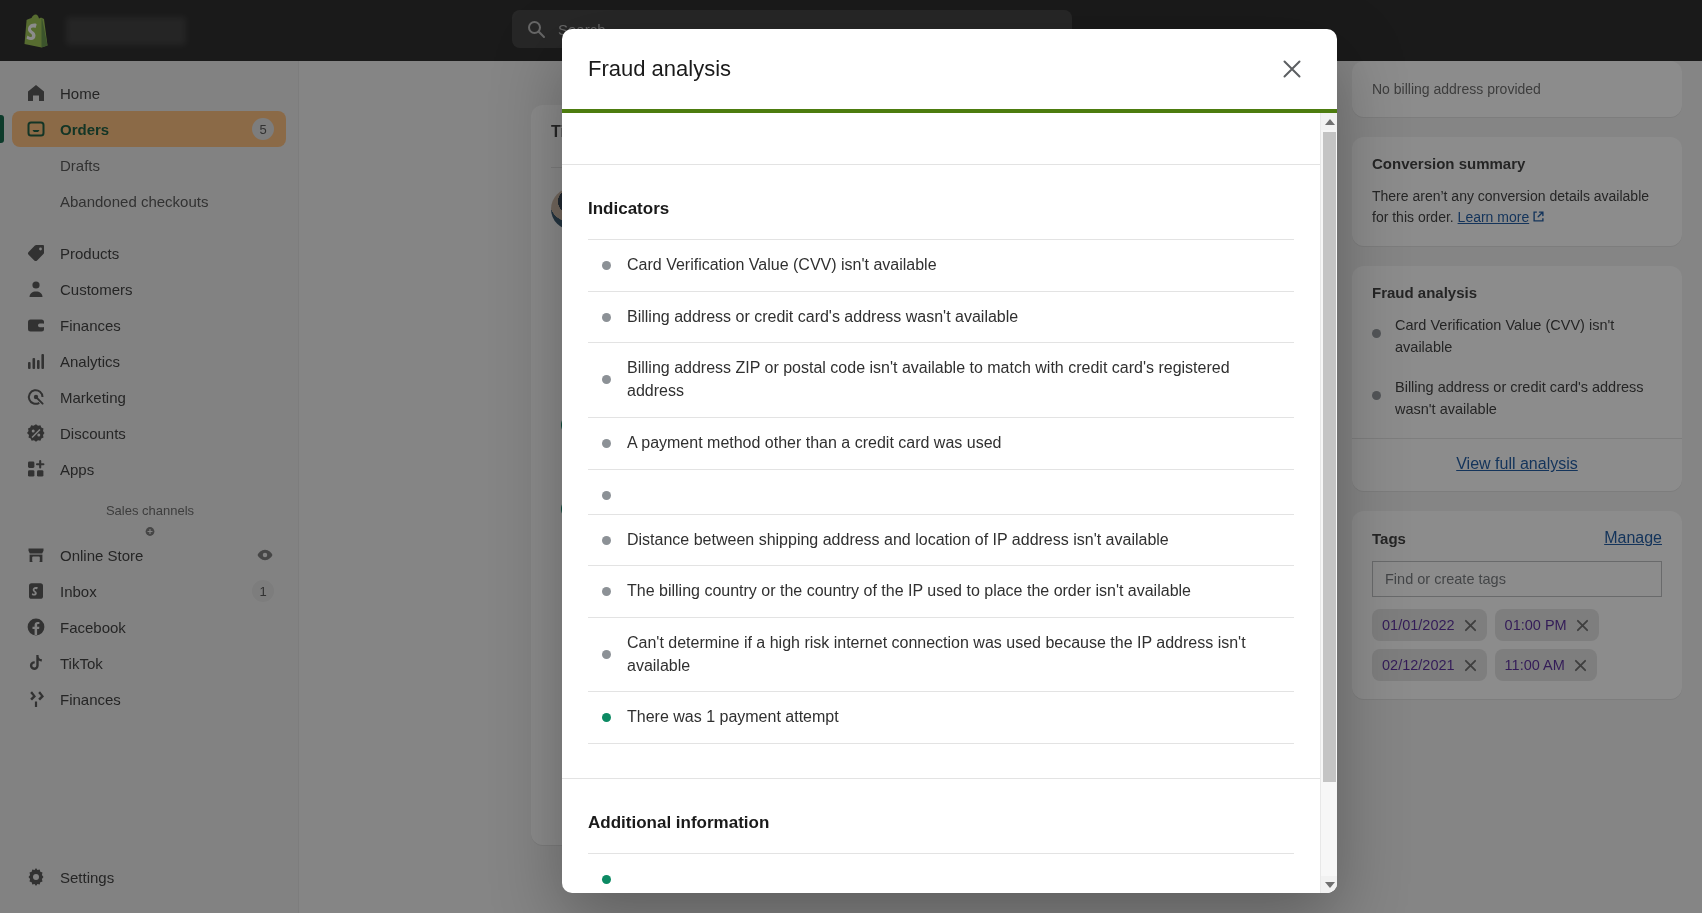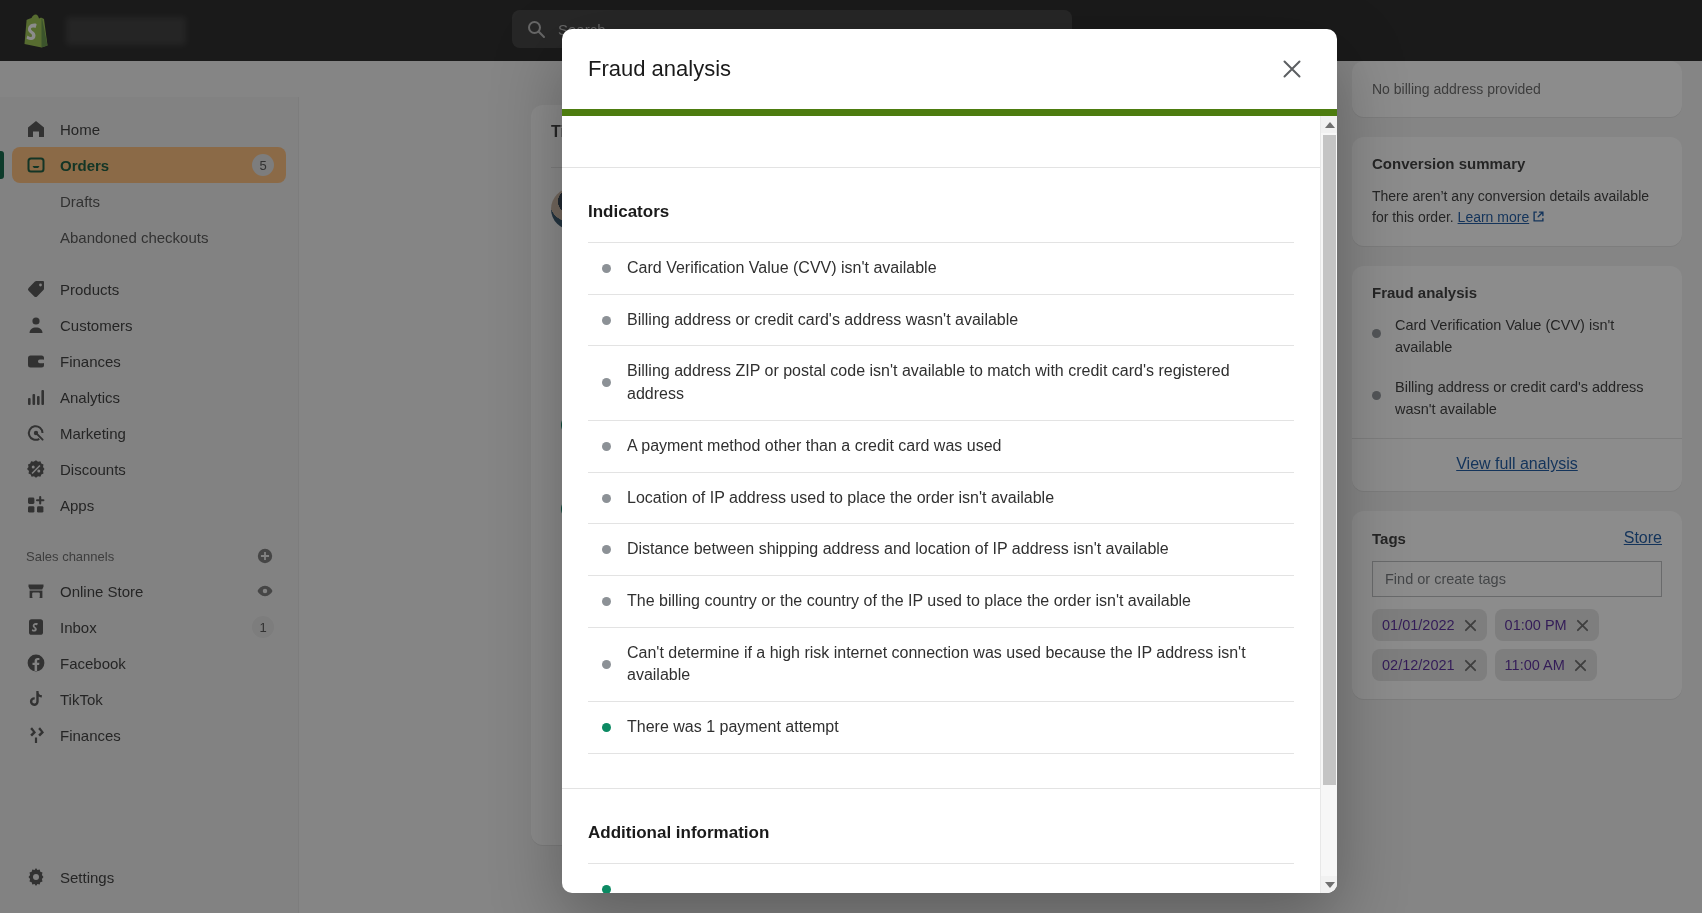--- a/index.html
+++ b/index.html
@@ -51,21 +51,21 @@
     font-family: "Liberation Sans", sans-serif;
   }
   #search-input::placeholder { color: #b5b5b5; }
 
   
   #sidebar {
     position: absolute; top: 61px; left: 0; bottom: 0; width: 299px;
     background: #ebebeb;
     border-right: 1px solid #e1e1e1;
     padding: 14px 12px 0 12px;
-    display: flex; flex-direction: column; margin-top: 36px;
+    display: flex; flex-direction: column;
   }
   .nav-item {
     position: relative;
     height: 36px; border-radius: 8px;
     display: flex; align-items: center;
     padding: 0 12px 0 14px;
     gap: 14px;
     font-size: 15px; color: #303030;
     cursor: pointer;
   }
@@ -80,21 +80,21 @@
   .badge-count {
     min-width: 22px; height: 22px; padding: 0 6px;
     background: #e0e0e0; border-radius: 11px;
     font-size: 13px; color: #4a4a4a; font-weight: 400;
     display: flex; align-items: center; justify-content: center;
   }
   .nav-gap { height: 16px; }
   .section-head {
     height: 34px; display: flex; align-items: center;
     padding: 0 12px 0 14px; gap: 8px;
-    font-size: 13px; color: #616161;
+    font-size: 13px; color: #616161; flex-direction: column;
   }
   .section-head .lbl { flex: 1 1 auto; }
   .trail-ico { width: 18px; height: 18px; opacity: .75; }
   #settings-row { margin-top: auto; margin-bottom: 18px; }
 
   
   #main {
     position: absolute; top: 61px; left: 299px; right: 0; bottom: 0;
     background: #f1f1f1;
     overflow: hidden;
@@ -182,21 +182,21 @@
   #modal-title { font-size: 22px; color: #1a1a1a; font-weight: 400; }
   #modal-close {
     width: 34px; height: 34px; border: 0; background: transparent;
     cursor: pointer; display: flex; align-items: center; justify-content: center;
     border-radius: 6px;
   }
   #modal-close svg { width: 22px; height: 22px; }
   #modal-scroll {
     flex: 1 1 auto; position: relative;
     overflow: hidden;
-    border-top: 7px solid #4d7c0f;
+    border-top: 4px solid #4d7c0f;
   }
   #modal-content { position: absolute; left: 0; top: 0; right: 17px; }
   .m-spacer-top { height: 52px; border-bottom: 1px solid #e3e3e3; }
   .m-gap { height: 34px; }
   .m-heading { font-size: 17px; font-weight: 600; color: #1a1a1a; padding: 0 26px 0 26px; }
   .m-list { margin: 20px 26px 0 26px; border-top: 1px solid #e3e3e3; }
   .m-row {
     display: flex; align-items: flex-start; gap: 16px;
     padding: 14px 0 14px 14px;
     border-bottom: 1px solid #e3e3e3;
@@ -453,21 +453,21 @@
           <span class="bullet-txt">Billing address or credit card's address wasn't available</span>
         </div>
         <div class="rail-foot">
           <span class="link">View full analysis</span>
         </div>
       </div>
 
       <div class="rail-card">
         <div class="rail-head-row">
           <h3>Tags</h3>
-          <span class="link">Store</span>
+          <span class="link">Manage</span>
         </div>
         <input class="tag-input" readonly="" placeholder="Find or create tags" style="">
         <div class="tag-rows">
           <span class="tag-chip">
             <span>01/01/2022</span>
             <svg class="tag-x" viewBox="0 0 14 14" stroke="#303030" stroke-width="2" stroke-linecap="round">
                 <path d="M2 2l10 10M12 2L2 12"></path>
               </svg>
           </span>
           <span class="tag-chip">
@@ -527,21 +527,20 @@
         <div class="m-row">
           <span class="m-dot" style="margin-top:18px"></span>
           <span class="m-txt">Billing address ZIP or postal code isn't available to match with credit card's registered address</span>
         </div>
         <div class="m-row">
           <span class="m-dot"></span>
           <span class="m-txt">A payment method other than a credit card was used</span>
         </div>
         <div class="m-row">
           <span class="m-dot"></span>
-          <span class="m-txt">Location of IP address used to place the order isn't available</span>
         </div>
         <div class="m-row">
           <span class="m-dot"></span>
           <span class="m-txt">Distance between shipping address and location of IP address isn't available</span>
         </div>
         <div class="m-row">
           <span class="m-dot"></span>
           <span class="m-txt">The billing country or the country of the IP used to place the order isn't available</span>
         </div>
         <div class="m-row">

